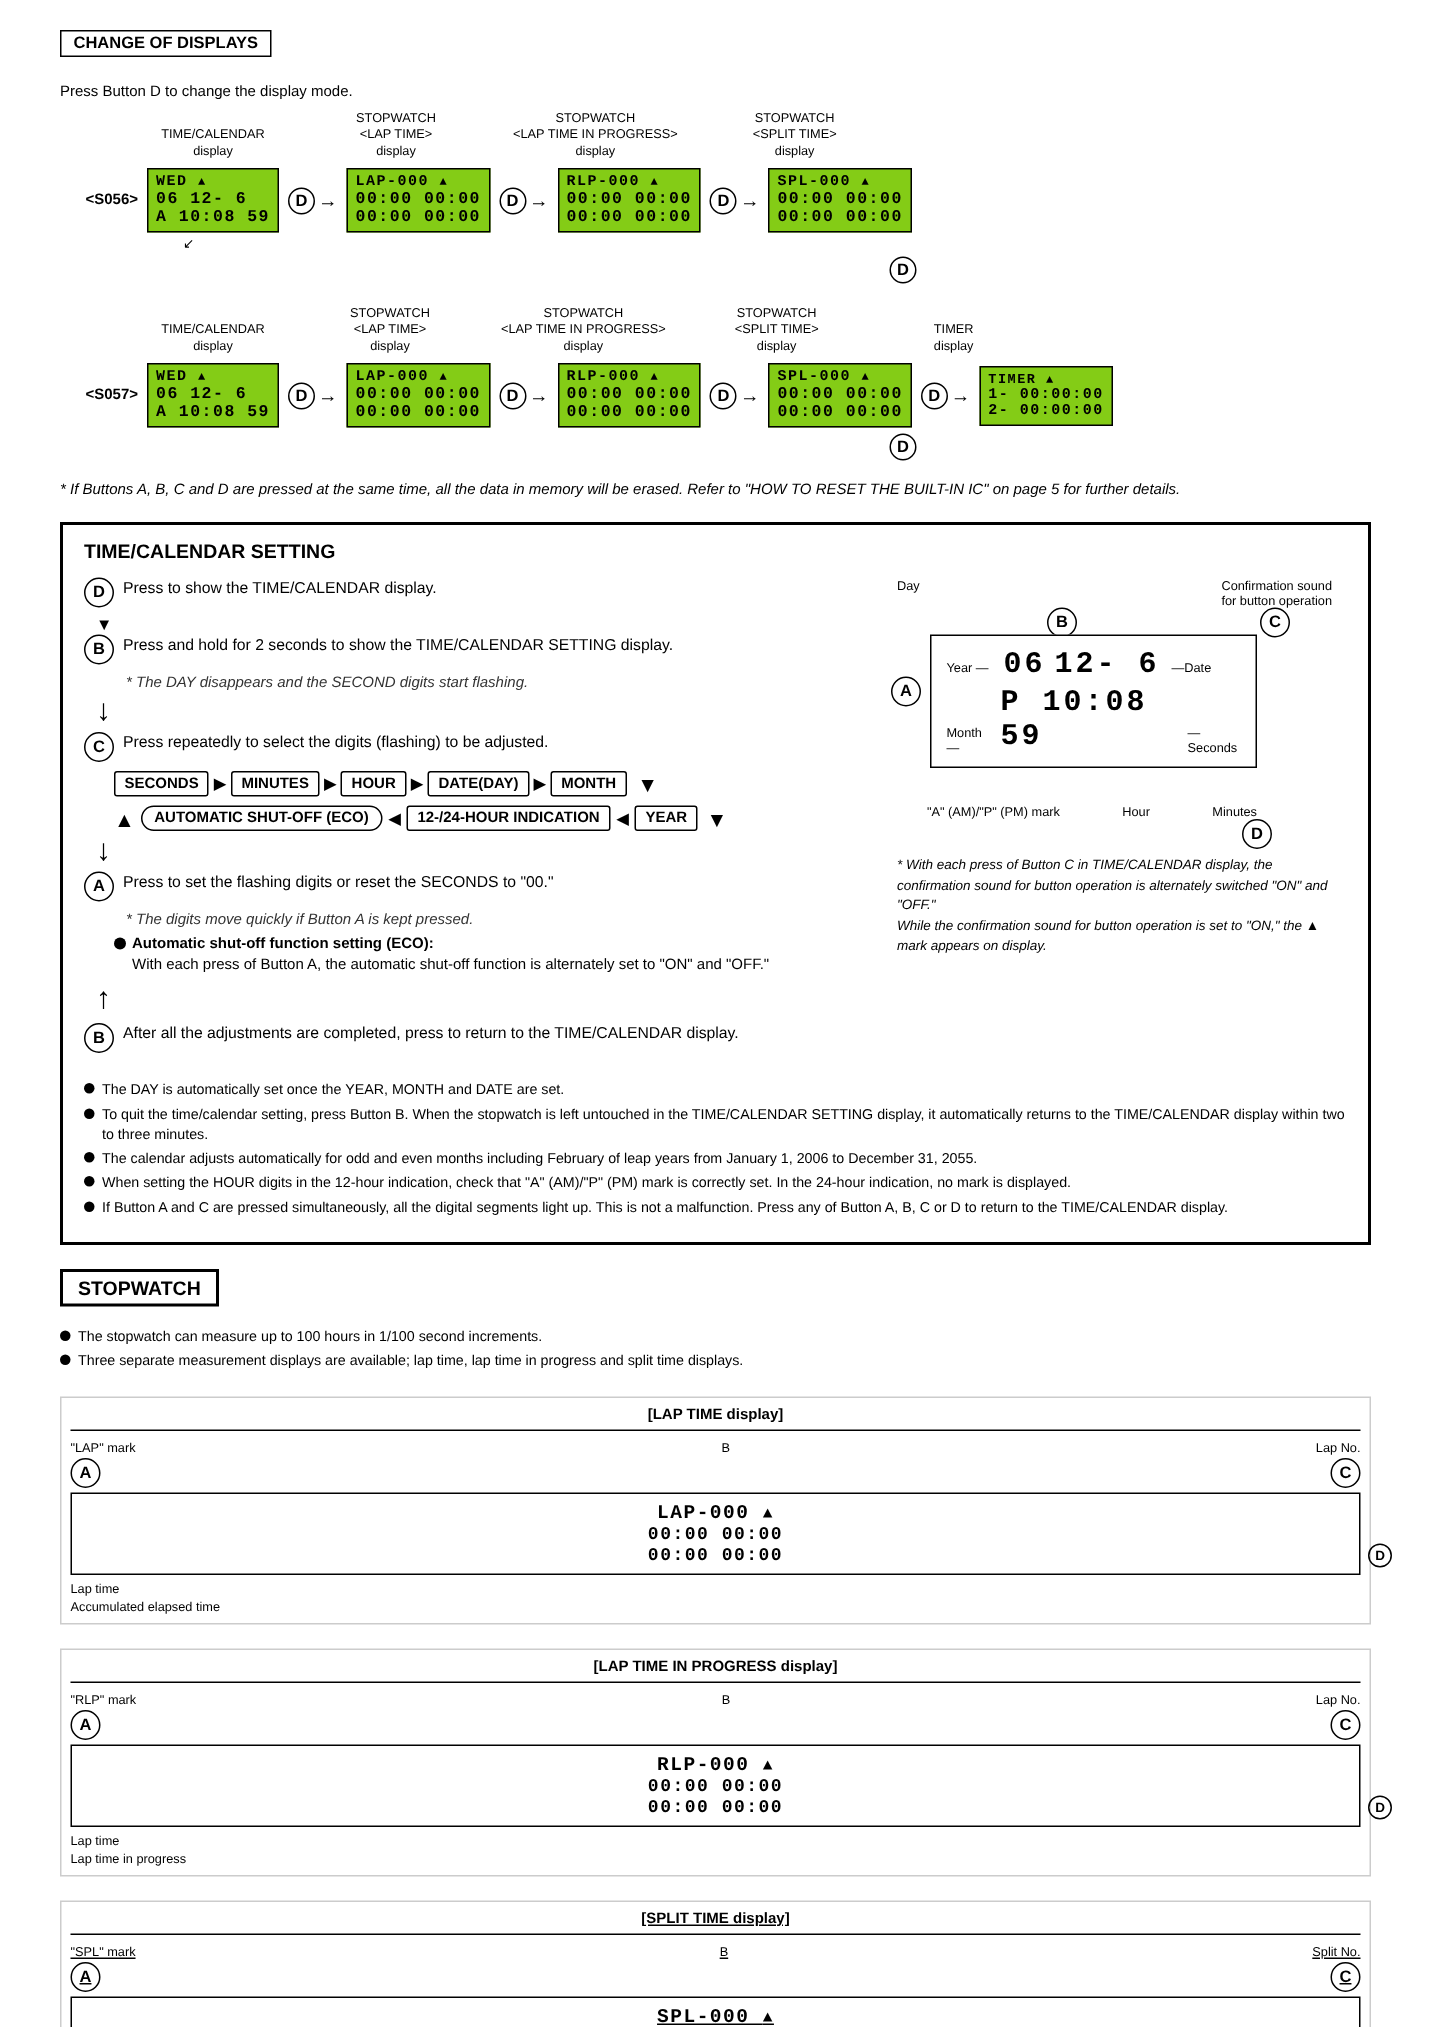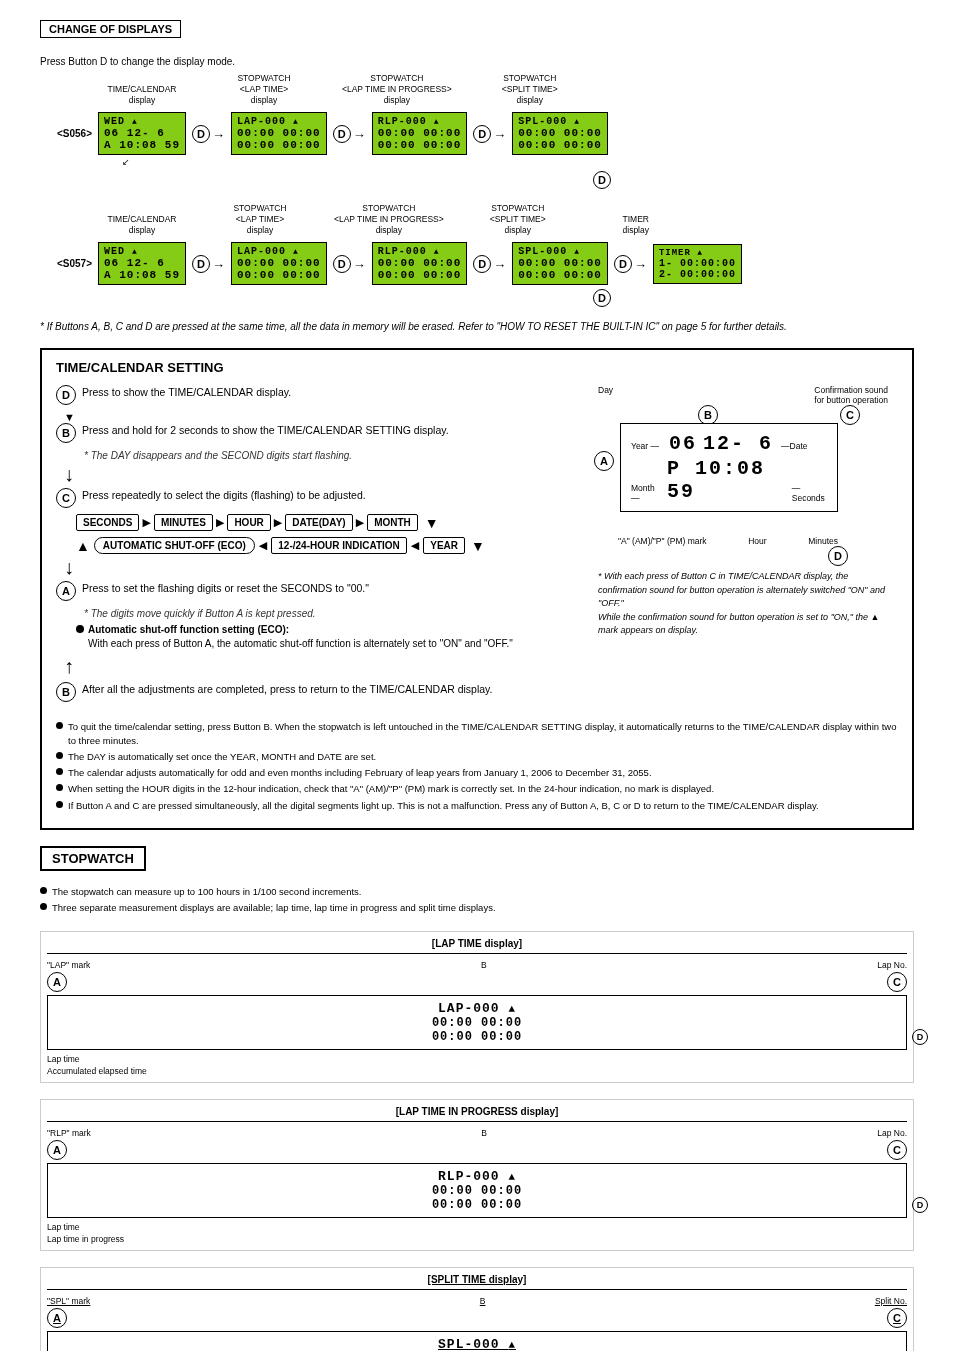--- a/index.html
+++ b/index.html
@@ -507,25 +507,25 @@
       <div style="margin-top:24px; font-size:9px; font-style:italic; line-height:1.5;">
         * With each press of Button C in TIME/CALENDAR display, the confirmation sound for button operation is alternately switched "ON" and "OFF."<br>
         While the confirmation sound for button operation is set to "ON," the ▲ mark appears on display.
       </div>
     </div>
   </div>
 
   <ul class="bullet-list" style="margin-top:12px;">
     <li>
       <div class="bullet-dot"></div>
-      <span>To quit the time/calendar setting, press Button B. When the stopwatch is left untouched in the TIME/CALENDAR SETTING display, it automatically returns to the TIME/CALENDAR display within two to three minutes.</span>
+      <span>The DAY is automatically set once the YEAR, MONTH and DATE are set.</span>
     </li>
     <li>
       <div class="bullet-dot"></div>
-      <span>The DAY is automatically set once the YEAR, MONTH and DATE are set.</span>
+      <span>To quit the time/calendar setting, press Button B. When the stopwatch is left untouched in the TIME/CALENDAR SETTING display, it automatically returns to the TIME/CALENDAR display within two to three minutes.</span>
     </li>
     <li>
       <div class="bullet-dot"></div>
       <span>The calendar adjusts automatically for odd and even months including February of leap years from January 1, 2006 to December 31, 2055.</span>
     </li>
     <li>
       <div class="bullet-dot"></div>
       <span>When setting the HOUR digits in the 12-hour indication, check that "A" (AM)/"P" (PM) mark is correctly set.  In the 24-hour indication, no mark is displayed.</span>
     </li>
     <li>

